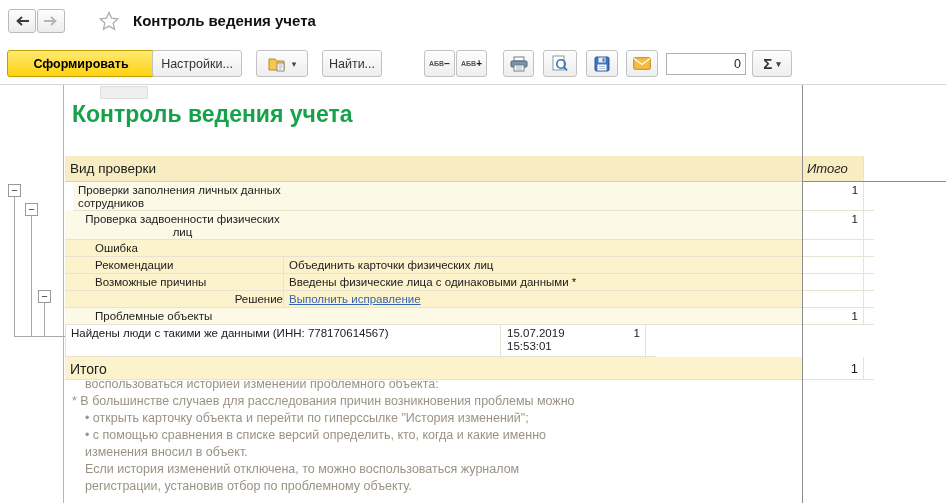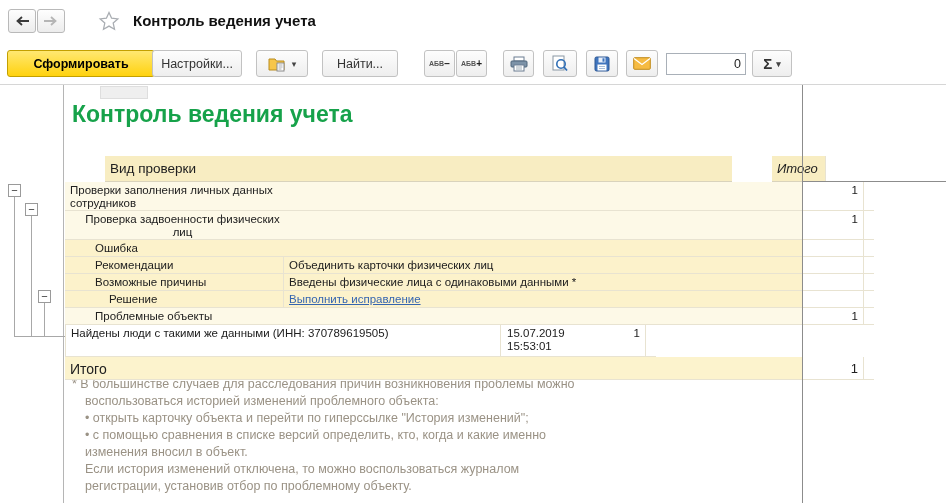--- a/index.html
+++ b/index.html
@@ -23,21 +23,21 @@
   
   .toolbar { position:absolute; top:44px; left:0; width:946px; height:40px; background:#fff; }
   .tb { position:absolute; top:6px; height:27px; border:1px solid #c2c2c2; border-radius:3px;
         background:linear-gradient(#fdfdfd,#eeeeee); font-size:12.5px; color:#333;
         display:flex; align-items:center; justify-content:center; cursor:pointer;
         font-family:"Liberation Sans",sans-serif; }
   .tb-generate { left:7px; width:148px; background:linear-gradient(#ffe872,#ffd20f);
                  border-color:#c3a000; color:#000; font-weight:bold; }
   .tb-settings { left:152px; width:90px; }
   .tb-variants { left:256px; width:52px; gap:5px; }
-  .tb-find     { left:322px; width:76px; }
+  .tb-find     { left:322px; width:60px; }
   .tb-abc-m    { left:424px; width:31px; }
   .tb-abc-p    { left:456px; width:31px; }
   .tb-print    { left:503px; width:31px; }
   .tb-preview  { left:543px; width:34px; }
   .tb-save     { left:586px; width:32px; }
   .tb-mail     { left:626px; width:32px; }
   .tb-sigma    { left:752px; width:40px; gap:4px; font-size:15px; font-weight:bold; }
   .caret { font-size:9px; color:#444; }
   .counter {
     position:absolute; left:666px; top:9px; width:80px; height:22px;
@@ -59,21 +59,21 @@
   .rtable { position:absolute; left:65px; top:156px; width:809px; z-index:2; }
   .trow { display:flex; align-items:stretch; }
   .cell { border-bottom:1px solid #e8e3d1; font-size:11.5px; line-height:13px; padding-top:2px; }
   .c-name { width:218px; white-space:pre-line; }
   .c-val  { width:435px; padding-left:5px; }
   .c-date { width:84px;  padding-left:6px; white-space:pre-line; }
   .c-tot  { width:62px;  text-align:right; padding-right:5px; background:#fff; border-right:1px solid #e8e3d1; }
   .c-ext  { width:10px;  background:#fff; }
   .divided { border-left:1px solid #e8e3d1; }
 
-  .thead .cell { border-bottom:1px solid #d9d3bc;margin-left:40px; }
+  .thead .cell { border-bottom:1px solid #d9d3bc; }
   .h-left { width:737px; background:#f8edc2; font-size:13.5px; line-height:22px; padding-left:5px; min-height:26px; }
   .h-tot  { width:62px; background:#f8edc2; font-style:italic; font-size:13px; line-height:22px;
             padding-left:5px; min-height:26px; border-right:1px solid #e8e3d1; }
   .thead .c-ext { border-bottom:1px solid #d9d3bc; }
 
   .bg-group  .c-name, .bg-group  .c-val, .bg-group  .c-date { background:#fdf9e7; }
   .bg-attr   .c-name, .bg-attr   .c-val, .bg-attr   .c-date { background:#fcf2cb; }
   .bg-object .c-name, .bg-object .c-val, .bg-object .c-date { background:#ffffff; }
 
   .trow-total .t-left { width:737px; background:#fcf3cd; font-size:14px; padding-left:5px;
@@ -187,21 +187,21 @@
 <div class="tline" style="left:44px; top:303px; width:1px; height:33px;"></div>
 <div class="tline" style="left:14px; top:336px; width:51px; height:1px;"></div>
 
 <div class="rtable">
   <div class="trow thead">
     <div class="cell h-left">Вид проверки</div>
     <div class="cell h-tot">Итого</div>
     <div class="cell c-ext"></div>
   </div>
   <div>
-      <div class="trow bg-group" style="min-height: 18px;">
+      <div class="trow bg-group" style="min-height: 18px; padding-left: 8px;">
     <div class="cell c-name" style="padding-left: 5px;">Проверки заполнения личных данных сотрудников</div>
     <div class="cell c-val"></div>
     <div class="cell c-date"></div>
     <div class="cell c-tot">1</div>
     <div class="cell c-ext"></div>
   </div>
       <div class="trow bg-group" style="min-height: 20px;">
     <div class="cell c-name" style="padding-left: 17px; text-align: center;">Проверка задвоенности физических лиц</div>
     <div class="cell c-val"></div>
     <div class="cell c-date"></div>
@@ -223,52 +223,52 @@
     <div class="cell c-ext"></div>
   </div>
       <div class="trow bg-attr" style="min-height: 17px;">
     <div class="cell c-name" style="padding-left: 30px;">Возможные причины</div>
     <div class="cell c-val divided">Введены физические лица с одинаковыми данными *</div>
     <div class="cell c-date"></div>
     <div class="cell c-tot"></div>
     <div class="cell c-ext"></div>
   </div>
       <div class="trow bg-attr" style="min-height: 17px;">
-    <div class="cell c-name" style="padding-left: 44px;">Решение</div>
+    <div class="cell c-name" style="padding-left: 44px; text-align: right;">Решение</div>
     <div class="cell c-val divided"><a>Выполнить исправление</a></div>
     <div class="cell c-date"></div>
     <div class="cell c-tot"></div>
     <div class="cell c-ext"></div>
   </div>
       <div class="trow bg-group" style="min-height: 17px;">
     <div class="cell c-name" style="padding-left: 30px;">Проблемные объекты</div>
     <div class="cell c-val"></div>
     <div class="cell c-date"></div>
     <div class="cell c-tot">1</div>
     <div class="cell c-ext"></div>
   </div>
       <div class="trow bg-object" style="min-height: 32px;">
-    <div class="cell c-val divided">Найдены люди с такими же данными (ИНН: 370789619505)</div>
+    <div class="cell c-val divided">Найдены люди с такими же данными (ИНН: 778170614567)</div>
     <div class="cell c-date divided">15.07.2019
 15:53:01</div>
     <div class="cell c-tot">1</div>
     <div class="cell c-ext"></div>
   </div>
     </div>
   <div class="trow trow-total">
     <div class="cell t-left">Итого</div>
     <div class="cell t-tot">1</div>
     <div class="cell c-ext"></div>
   </div>
 </div>
 
 <div class="dark-vline"></div>
 <div class="dark-hline"></div>
 
 <div class="footnote">
+    <div class="fn-line">воспользоваться историей изменений проблемного объекта:</div>
     <div class="fn-line hang">* В большинстве случаев для расследования причин возникновения проблемы можно</div>
-    <div class="fn-line">воспользоваться историей изменений проблемного объекта:</div>
     <div class="fn-line">• открыть карточку объекта и перейти по гиперссылке "История изменений";</div>
     <div class="fn-line">• с помощью сравнения в списке версий определить, кто, когда и какие именно</div>
     <div class="fn-line">изменения вносил в объект.</div>
     <div class="fn-line">Если история изменений отключена, то можно воспользоваться журналом</div>
     <div class="fn-line">регистрации, установив отбор по проблемному объекту.</div>
   </div>
 
 </body></html>

